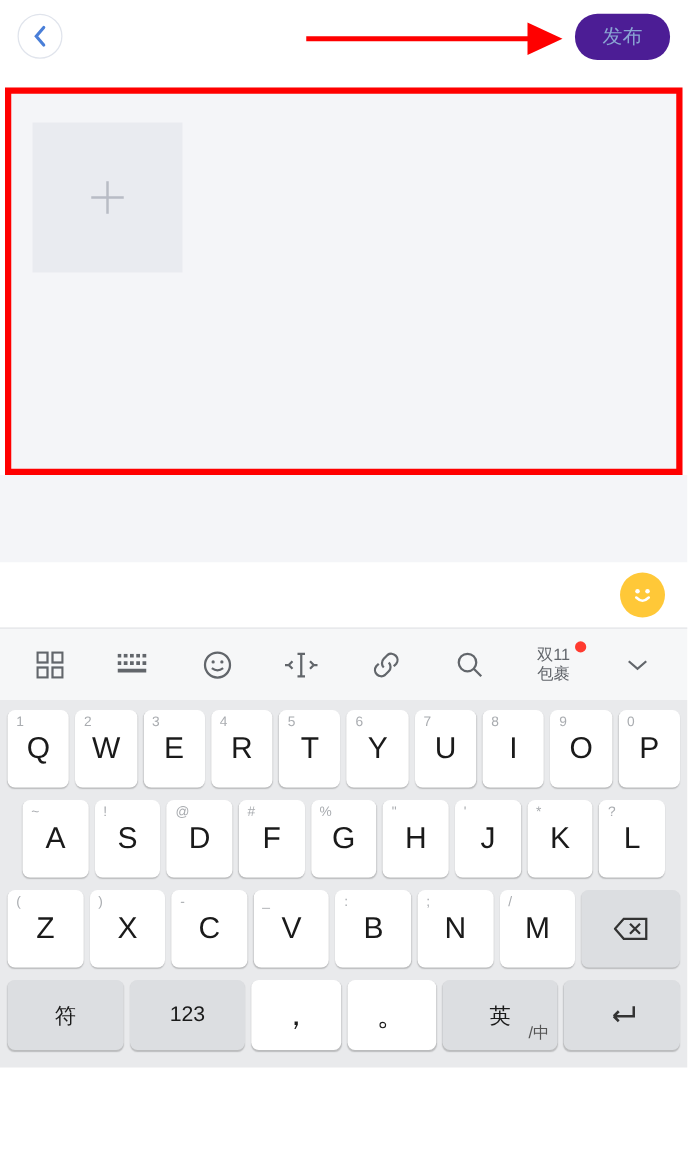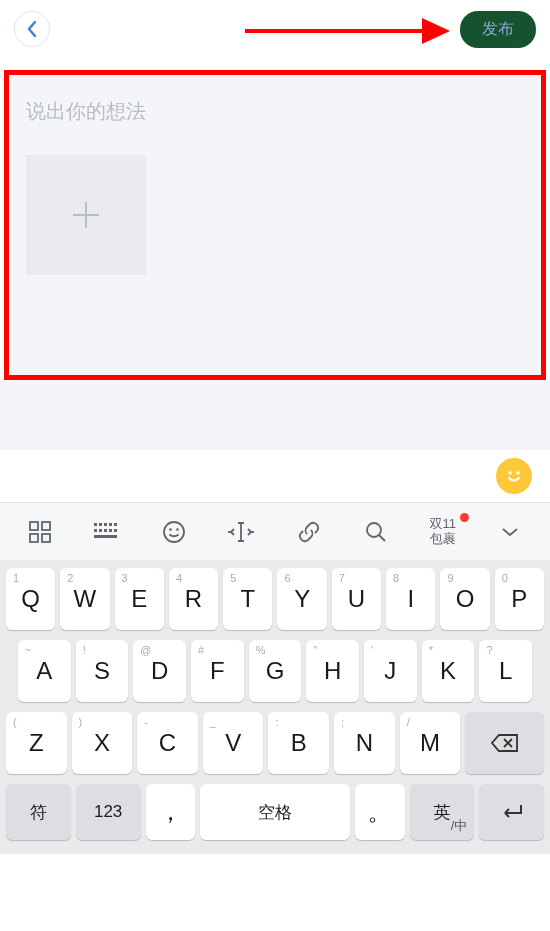--- a/index.html
+++ b/index.html
@@ -1,20 +1,20 @@
 <!DOCTYPE html>
 <html><head>
   <meta charset="utf-8">
   <style>
     * { margin: 0; padding: 0; box-sizing: border-box; font-family: -apple-system, BlinkMacSystemFont, sans-serif; }
     body { width: 550px; height: 931px; background: #fff; position: relative; overflow: hidden; }
     
     .header { height: 58px; display: flex; align-items: center; justify-content: space-between; padding: 0 14px; }
     .back-btn { width: 36px; height: 36px; border-radius: 50%; border: 1px solid #e0e4ec; display: flex; align-items: center; justify-content: center; cursor: pointer; }
-    .publish-btn { background: #14532d; color: #8aa5d3; border: none; border-radius: 18px; padding: 8px 22px; font-size: 16px; cursor: pointer; }
+    .publish-btn { background: #4c1d95; color: #8aa5d3; border: none; border-radius: 18px; padding: 8px 22px; font-size: 16px; cursor: pointer; }
     
     .arrow-annotation { position: absolute; top: 22px; left: 245px; width: 205px; height: 18px; z-index: 5; pointer-events: none; }
     .arrow-line { position: absolute; top: 7px; left: 0; width: 178px; height: 4px; background: #ff0000; }
     .arrow-head { position: absolute; right: 0; top: -4px; width: 0; height: 0; border-left: 28px solid #ff0000; border-top: 13px solid transparent; border-bottom: 13px solid transparent; }
     
     .compose-area { position: relative; margin: 12px 4px 0; }
     .red-box { position: absolute; top: 0; left: 0; right: 0; bottom: 0; border: 5px solid #ff0000; pointer-events: none; z-index: 2; }
     .compose-inner { background: #f4f5f8; padding: 28px 22px 80px; min-height: 310px; }
     .placeholder-text { color: #b8bcc5; font-size: 20px; margin-bottom: 30px; }
     .add-media { width: 120px; height: 120px; background: #e9ebf0; display: flex; align-items: center; justify-content: center; cursor: pointer; }
@@ -57,21 +57,20 @@
 </div>
 
 <div class="arrow-annotation">
   <div class="arrow-line"></div>
   <div class="arrow-head"></div>
 </div>
 
 <div class="compose-area">
   <div class="red-box"></div>
   <div class="compose-inner">
-    <div class="placeholder-text">说出你的想法</div>
     <div class="add-media">
       <svg width="42" height="42" viewBox="0 0 42 42">
           <path d="M21 8 V34 M8 21 H34" stroke="#b8bcc5" stroke-width="2"></path>
         </svg>
     </div>
   </div>
 </div>
 
 <div class="spacer"></div>
 
@@ -268,23 +267,20 @@
   <div class="key-row row4" id="row4">
     <div class="key key-fn fn-key">
         <span class="key-main">符</span>
       </div>
     <div class="key key-fn fn-key">
         <span class="key-main">123</span>
       </div>
     <div class="key">
         <span class="key-main">，</span>
       </div>
-    <div class="key space">
-        <span class="key-main" style="font-size:17px">空格</span>
-      </div>
     <div class="key">
         <span class="key-main">。</span>
       </div>
     <div class="key key-fn fn-key lang-key">
       <span class="key-main">英</span>
       <span class="lang-sub">/<span>中</span></span>
     </div>
     <div class="key key-fn enter">
       <svg width="26" height="20" viewBox="0 0 26 20">
           <path d="M22 3 L22 11 L6 11 M6 11 L10 7 M6 11 L10 15" stroke="#333" stroke-width="2" fill="none"></path>

